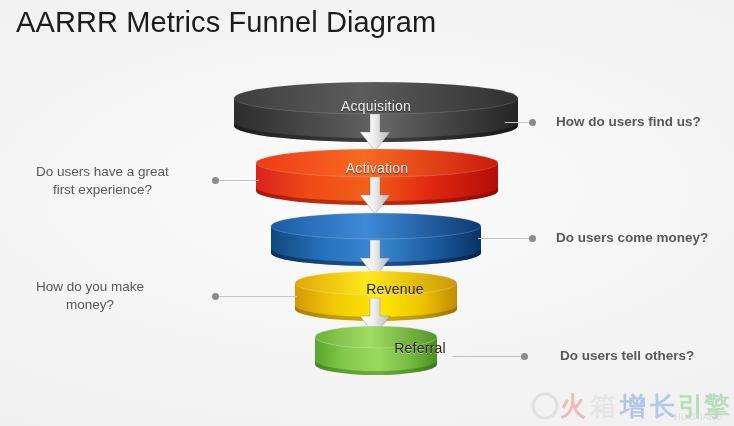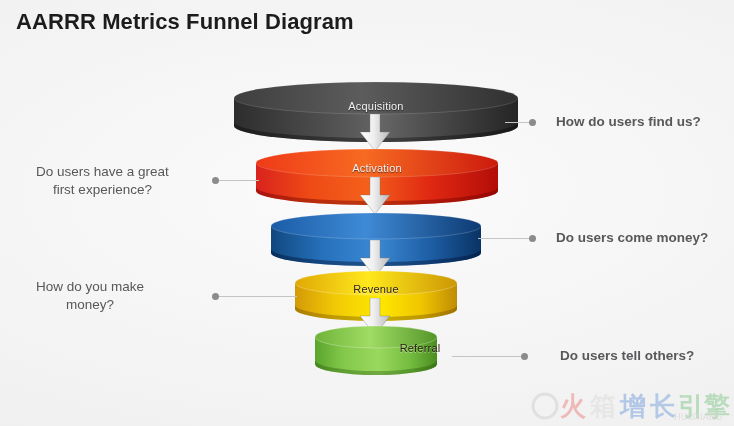--- a/index.html
+++ b/index.html
@@ -21,24 +21,24 @@
     background:
       radial-gradient(ellipse 120% 90% at 50% 45%, #fbfbfb 0%, #f3f3f3 55%, #ececed 100%);
     overflow: hidden;
   }
 
   
   #page-title {
     position: absolute;
     left: 16px;
     top: 6px;
-    font-size: 22px;
+    font-size: 29px;
     line-height: 32px;
     color: #1c1c1c;
-    font-weight: 700;
+    font-weight: 400;
     letter-spacing: 0.1px;
     white-space: nowrap;
   }
 
   
   #funnel {
     position: absolute;
     left: 0;
     top: 0;
     width: 734px;
@@ -51,21 +51,21 @@
 
   .stage svg {
     display: block;
     overflow: visible;
   }
 
   .stage-label {
     position: absolute;
     width: 100%;
     text-align: center;
-    font-size: 11px;
+    font-size: 14px;
     line-height: 16px;
     letter-spacing: 0.2px;
     pointer-events: none;
     white-space: nowrap;
   }
 
   .label-light {
     color: #f1f1f1;
     text-shadow: 0 1px 1px rgba(0,0,0,0.55);
   }
@@ -237,21 +237,21 @@
             <stop offset="0%" stop-color="#e0a806"></stop>
             <stop offset="45%" stop-color="#ffe81c"></stop>
             <stop offset="100%" stop-color="#cc9704"></stop>
           </linearGradient>
         </defs>
         <path d="M0,12 L0,38 A81,12 0 0 0 162,38 L162,12 Z" fill="url(#gBodyRev)"></path>
         <path d="M0,34 L0,38 A81,12 0 0 0 162,38 L162,34 A81,12 0 0 1 0,34 Z" fill="rgba(100,70,0,0.35)"></path>
         <ellipse cx="81" cy="12" rx="81" ry="12" fill="url(#gTopRev)"></ellipse>
         <ellipse cx="81" cy="12" rx="81" ry="12" fill="none" stroke="rgba(255,255,255,0.25)" stroke-width="1"></ellipse>
       </svg>
-      <div class="stage-label label-dark" style="top:10px;">Revenue</div>
+      <div class="stage-label label-dark" style="top:10px;padding-left:19px;">Revenue</div>
     </div>
 
     <div class="arrow" style="left:359px; top:298px;">
       <svg width="32" height="38" viewBox="0 0 32 38">
         <path d="M11,0 L21,0 L21,18 L31,18 L16,37 L1,18 L11,18 Z" fill="url(#gArr1)" stroke="rgba(120,120,120,0.45)" stroke-width="0.8" stroke-linejoin="round"></path>
       </svg>
     </div>
 
     <div class="stage" style="left:315px; top:326px;">
       <svg width="122" height="62" viewBox="0 0 122 62">

